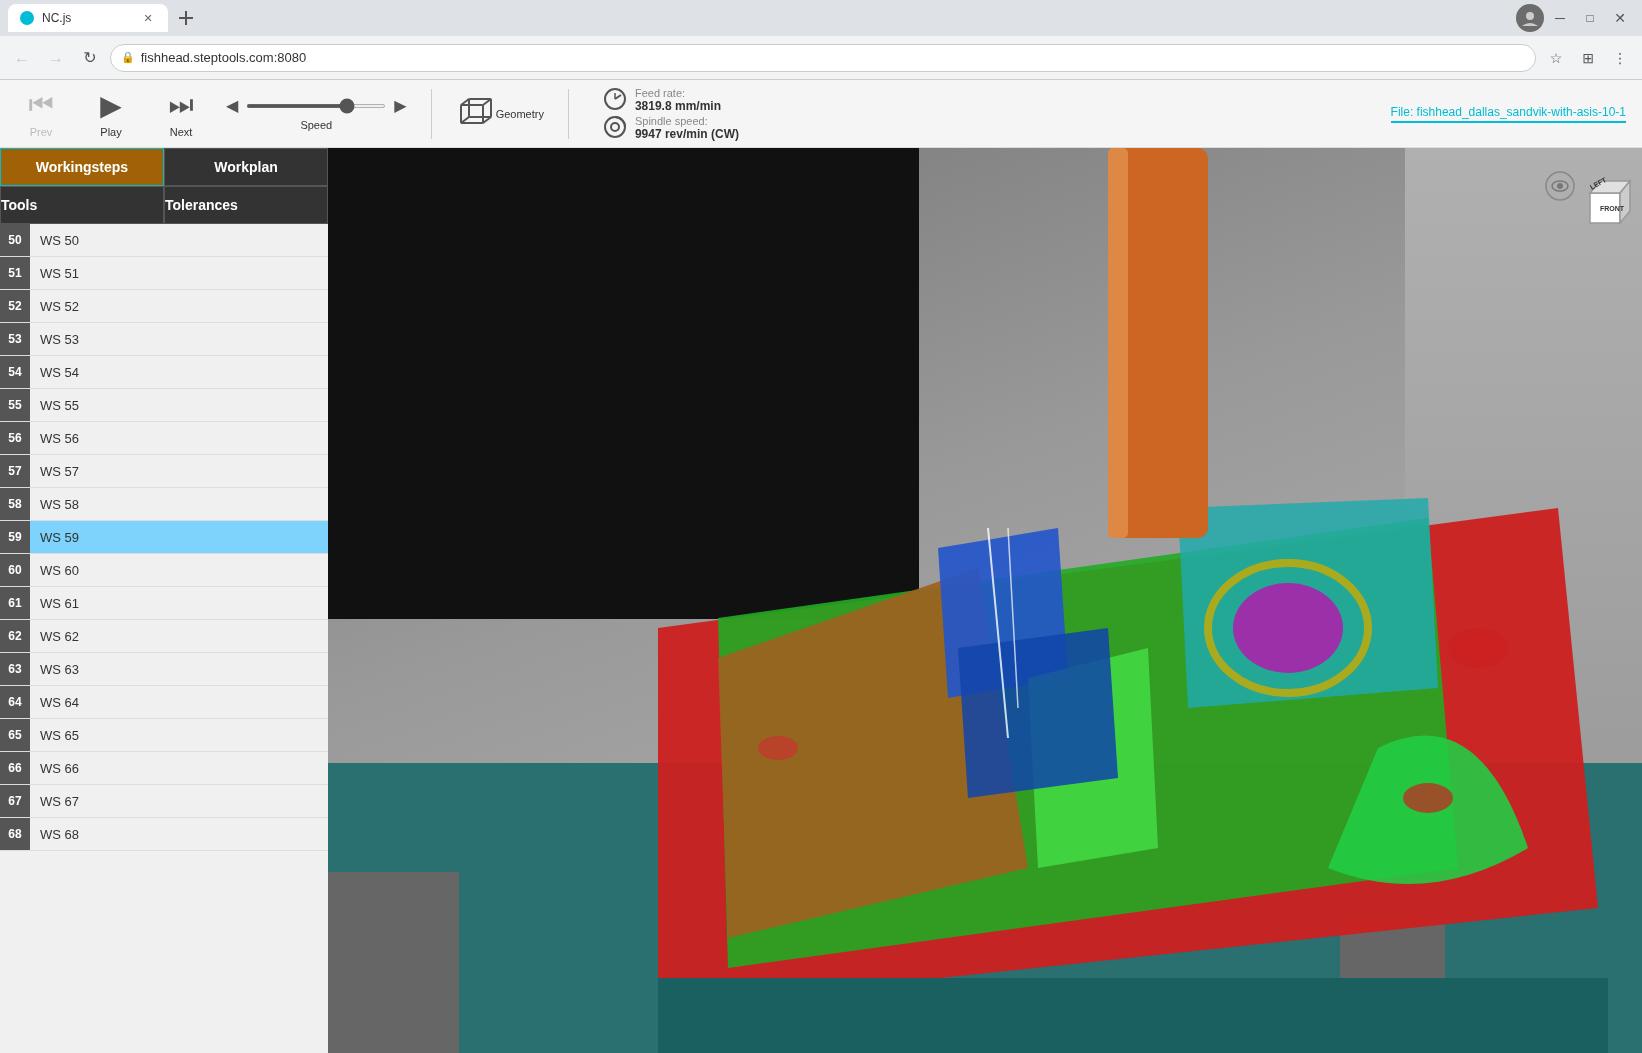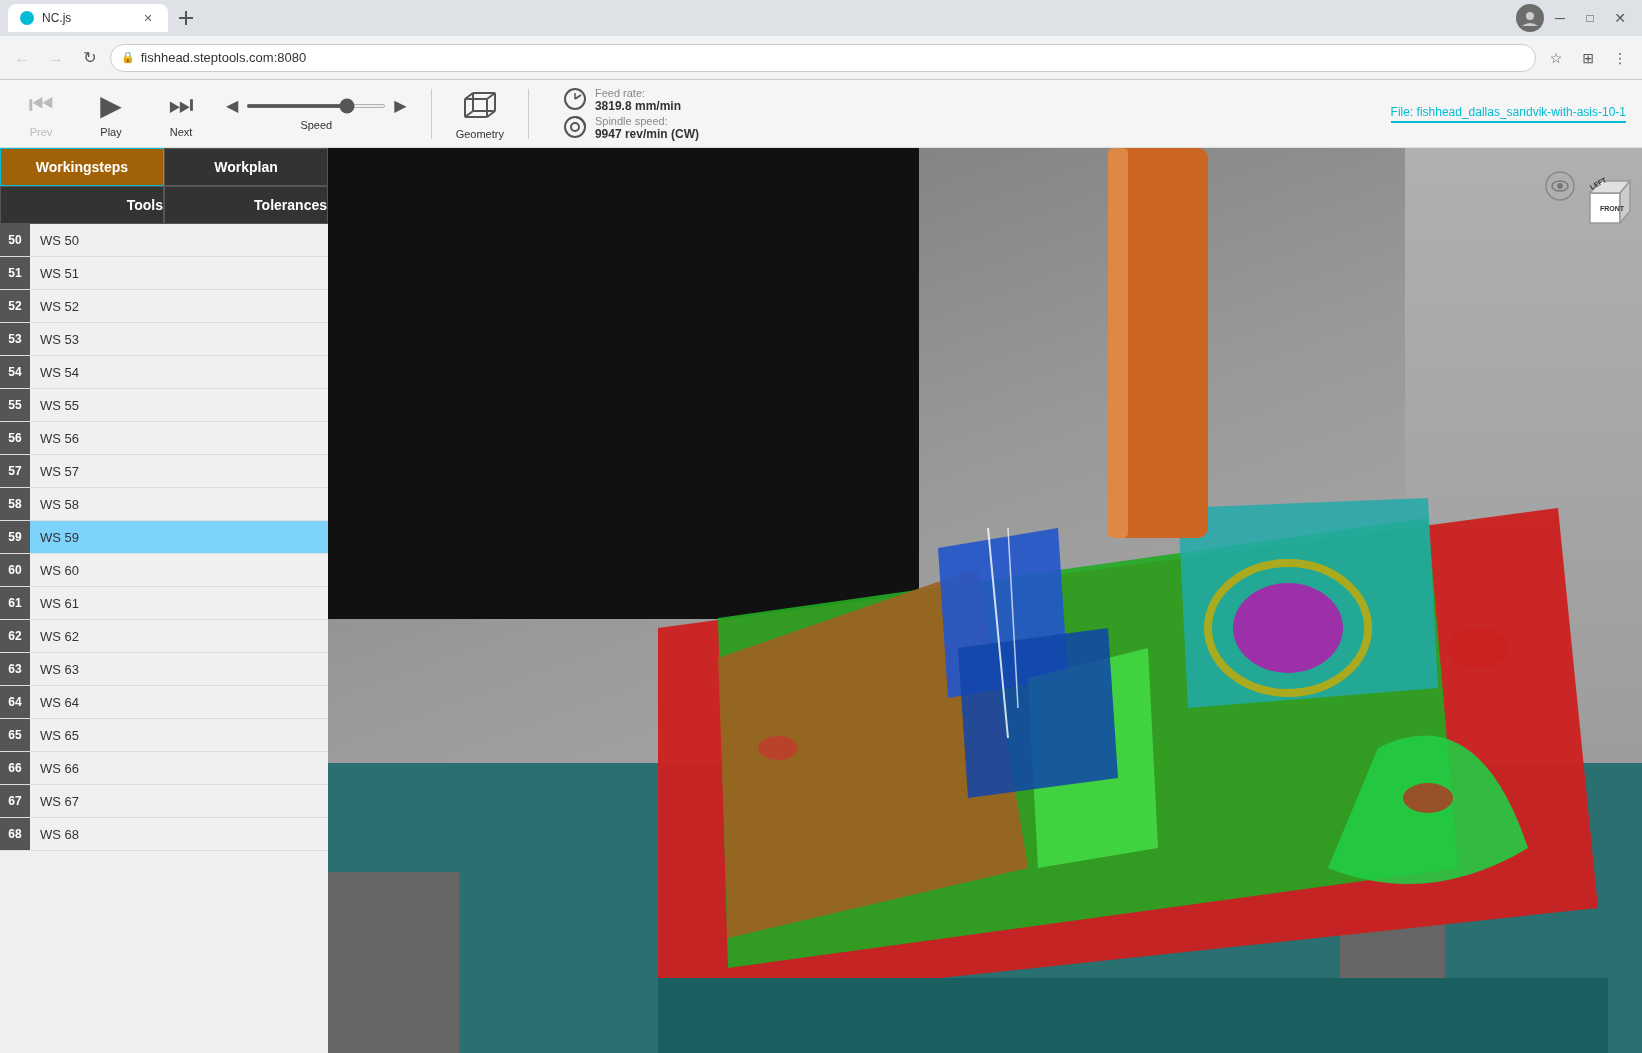--- a/index.html
+++ b/index.html
@@ -21,38 +21,38 @@
 
     
     .app-toolbar { display: flex; align-items: center; height: 68px; background: #f5f5f5; border-bottom: 1px solid #ddd; padding: 0 16px; gap: 20px; }
     .toolbar-btn { display: flex; flex-direction: column; align-items: center; gap: 4px; cursor: pointer; min-width: 50px; }
     .toolbar-btn-icon { font-size: 28px; color: #555; }
     .toolbar-btn-label { font-size: 11px; color: #333; }
     .toolbar-btn.disabled .toolbar-btn-icon { color: #bbb; }
     .toolbar-btn.disabled .toolbar-btn-label { color: #bbb; }
     .speed-slider { width: 140px; height: 4px; accent-color: #555; }
     .speed-label { font-size: 11px; color: #333; }
-    .geometry-btn { display: flex; flex-direction: column; align-items: center; gap: 0; cursor: pointer; }
+    .geometry-btn { display: flex; align-items: center; gap: 0; cursor: pointer; }
     .geometry-icon { width: 40px; height: 40px; display: flex; align-items: center; justify-content: center; }
     .geometry-label { font-size: 11px; color: #333; }
     .feed-info { display: flex; flex-direction: column; gap: 2px; margin-left: 10px; }
     .feed-row { display: flex; align-items: flex-start; gap: 8px; font-size: 12px; color: #333; }
     .file-link { margin-left: auto; color: #00bcd4; font-size: 12px; text-decoration: none; border-bottom: 2px solid #00bcd4; padding-bottom: 2px; }
 
     
     .main-content { display: flex; height: calc(1053px - 36px - 44px - 68px); }
 
     
     .sidebar { width: 328px; background: #e8e8e8; display: flex; flex-direction: column; flex-shrink: 0; }
     .sidebar-tabs { display: flex; }
     .sidebar-tab { flex: 1; padding: 10px 0; text-align: center; font-size: 14px; font-weight: bold; cursor: pointer; border: 1px solid #555; }
     .sidebar-tab.active { background: #a16207; color: white; border-color: #00bcd4; }
     .sidebar-tab.inactive { background: #333; color: white; border-color: #555; }
     .sidebar-tab2-row { display: flex; }
-    .sidebar-tab2 { flex: 1; padding: 10px 0; text-align: right; font-size: 14px; font-weight: bold; cursor: pointer; border: 1px solid #555; background: #333; color: white; }
+    .sidebar-tab2 { flex: 1; padding: 10px 0; text-align: left; font-size: 14px; font-weight: bold; cursor: pointer; border: 1px solid #555; background: #333; color: white; }
     .sidebar-list { flex: 1; overflow-y: auto; background: #f0f0f0; }
     .sidebar-item { display: flex; align-items: center; height: 33px; border-bottom: 1px solid #ddd; cursor: pointer; }
     .sidebar-item.active { background: #7dd3fc; }
     .sidebar-item-num { width: 30px; min-width: 30px; height: 100%; display: flex; align-items: center; justify-content: center; background: #555; color: white; font-size: 12px; font-weight: bold; }
     .sidebar-item-label { padding-left: 10px; font-size: 13px; color: #333; }
 
     
     .viewport { flex: 1; position: relative; overflow: hidden; background: #222; }
 
     

